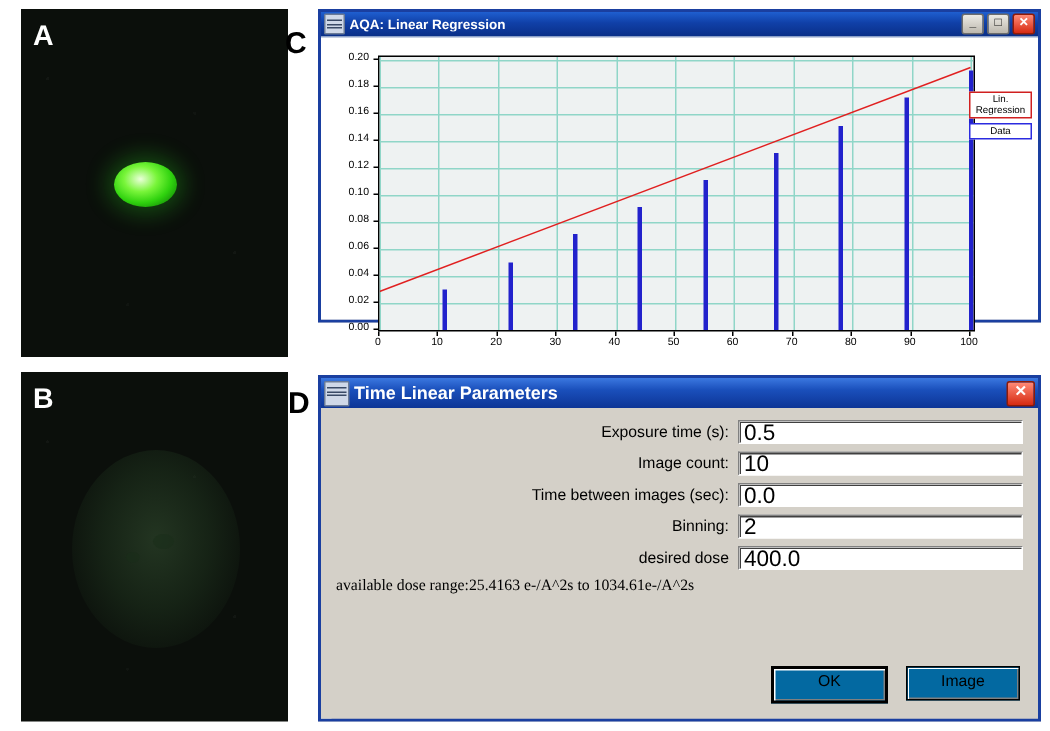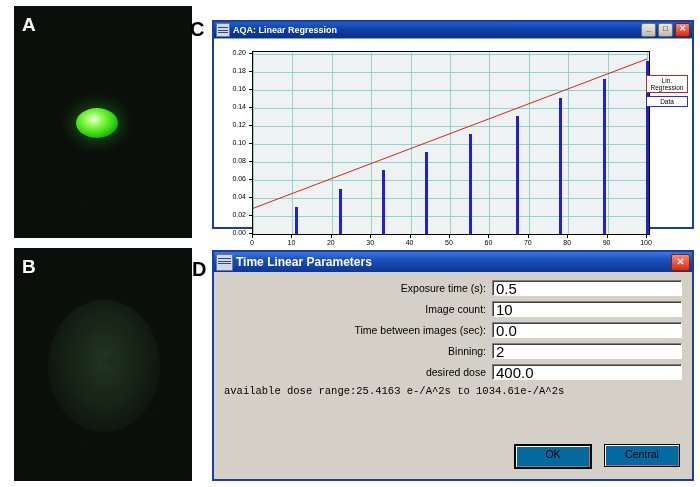--- a/index.html
+++ b/index.html
@@ -144,21 +144,21 @@
   .tbtn.close {
     background: linear-gradient(to bottom, #ff8a76, #d62a12);
     color: #ffffff;
     font-weight: bold;
     border: 1px solid #8e1b08;
   }
   .tbtn.big { width: 17px; height: 15px; font-size: 10px; line-height: 13px; }
 
   
   #chart-win {
-    left: 212px; top: 20px; width: 482px; height: 209px;
+    left: 212px; top: 6px; width: 482px; height: 209px;
   }
   .chart-body {
     position: absolute;
     left: 0; top: 16px; right: 0; bottom: 0;
     background: #ffffff;
     border-top: 1px solid #8ba0c8;
     box-sizing: border-box;
   }
   .plot-area {
     position: absolute;
@@ -268,21 +268,21 @@
     padding-left: 3px;
     box-sizing: border-box;
     color: #000000;
     font-family: "Liberation Sans", sans-serif;
     overflow: hidden;
     white-space: nowrap;
   }
   .dose-note {
     font-size: 10.5px;
     color: #000000;
-    font-family: Liberation Mono, monospace;
+    font-family: Liberation Serif, serif;
   }
   .dlg-buttons {
     position: absolute;
     right: 12px; bottom: 10px;
     display: flex;
     gap: 12px;
   }
   .dlg-btn {
     width: 74px; height: 21px;
     background: #0369a1;
@@ -463,18 +463,18 @@
           <div class="field-row">
             <div class="field-label">desired dose</div>
             <div class="field-input">400.0</div>
           </div>
         </div>
 
       <div class="dose-note">available dose range:25.4163 e-/A^2s to 1034.61e-/A^2s</div>
 
       <div class="dlg-buttons">
         <div class="dlg-btn default">OK</div>
-        <div class="dlg-btn">Central</div>
+        <div class="dlg-btn">Image</div>
       </div>
     </div>
   </div>
 
 </div>
 
 </body></html>

